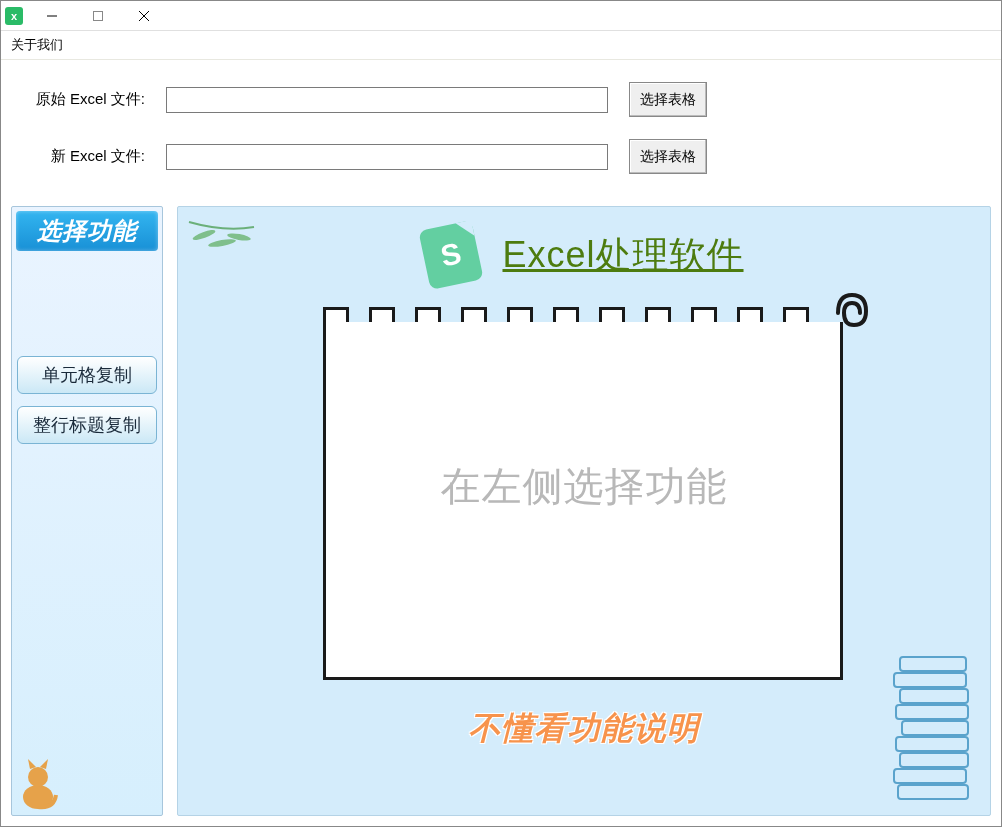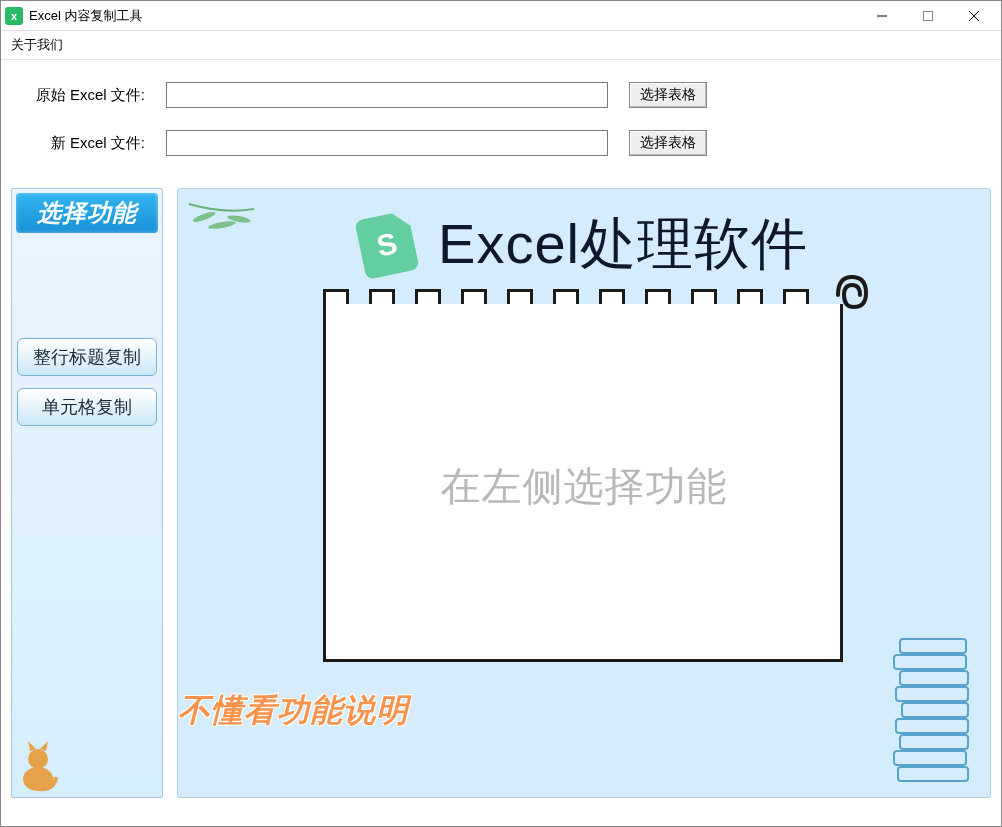--- a/index.html
+++ b/index.html
@@ -62,21 +62,21 @@
     flex: 0 0 442px;
     height: 26px;
     border: 1px solid #7a7a7a;
     padding: 0 4px;
     font-family: inherit;
     font-size: 13px;
     background: #fff;
   }
   .file-row .sel-btn {
     margin-left: 8px;
-    height: 26px;
+    height: 35px;
     padding: 0 10px;
     border: 1px solid #888;
     background: #efefef;
     font-family: inherit;
     font-size: 14px;
     cursor: pointer;
     box-shadow: inset -1px -1px 0 #bbb, inset 1px 1px 0 #fff;
   }
   .content-area {
     display: flex;
@@ -153,24 +153,25 @@
   }
   .s-icon span {
     position: absolute;
     top: 50%; left: 50%;
     transform: translate(-50%,-50%);
     color: #fff;
     font-size: 30px;
     font-weight: bold;
   }
   .main-title {
-    font-size: 56px;
-    color: #0f172a;
+    font-size: 36px;
+    color: #4d7c0f;
     font-weight: 500;
     letter-spacing: 1px;
+    text-decoration: underline;
   }
   .paper {
     position: absolute;
     top: 115px;
     left: 145px;
     width: 520px;
     height: 358px;
     background: #fff;
     border: 3px solid #1a1a1a;
     border-top: none;
@@ -200,32 +201,32 @@
     background: #d4ecfb;
   }
   .clip {
     position: absolute;
     top: 76px;
     right: 112px;
     width: 52px; height: 52px;
   }
   .paper-text {
     position: absolute;
-    top: 270px;
+    top: 252px;
     left: 0; right: 0;
     text-align: center;
     font-size: 40px;
     color: #b8b8b8;
     letter-spacing: 1px;
   }
   .hint-text {
     position: absolute;
     top: 500px;
     left: 0; right: 0;
-    text-align: left;
+    text-align: center;
     font-size: 32px;
     color: #f7934c;
     font-weight: bold;
     font-style: italic;
     letter-spacing: 1px;
     text-shadow: 1px 1px 0 #fff, -1px -1px 0 #fff, 1px -1px 0 #fff, -1px 1px 0 #fff;
   }
   .leaves {
     position: absolute;
     top: 10px; left: 6px;
@@ -242,21 +243,20 @@
     width: 44px; height: 54px;
   }
 </style>
 </head>
 <body>
 
 <div class="titlebar">
   <div class="icon">
     <span>x</span>
   </div>
-  <div class="title">Excel 内容复制工具</div>
   <div class="win-controls">
     <div class="win-btn">
       <svg viewBox="0 0 10 10">
           <line x1="0" y1="5" x2="10" y2="5" stroke="#000" stroke-width="1"></line>
         </svg>
     </div>
     <div class="win-btn max">
       <svg viewBox="0 0 10 10">
           <rect x="0.5" y="0.5" width="9" height="9" fill="none" stroke="#888" stroke-width="1"></rect>
         </svg>
@@ -285,22 +285,22 @@
     <input type="text" value="" style="">
     <button class="sel-btn">选择表格</button>
   </div>
 </div>
 
 <div class="content-area">
 
   <div class="sidebar">
     <div class="sidebar-header">选择功能</div>
     <div class="sidebar-buttons">
+      <button class="side-btn">单元格复制</button>
       <button class="side-btn">整行标题复制</button>
-      <button class="side-btn">单元格复制</button>
     </div>
     <svg class="cat" viewBox="0 0 44 54">
       <ellipse cx="22" cy="40" rx="15" ry="12" fill="#e6a24a"></ellipse>
       <circle cx="22" cy="20" r="10" fill="#e6a24a"></circle>
       <polygon points="14,12 12,2 20,10" fill="#e6a24a"></polygon>
       <polygon points="30,12 32,2 24,10" fill="#e6a24a"></polygon>
       <path d="M 22 50 Q 38 52 40 38" stroke="#e6a24a" stroke-width="4" fill="none"></path>
     </svg>
   </div>
 

